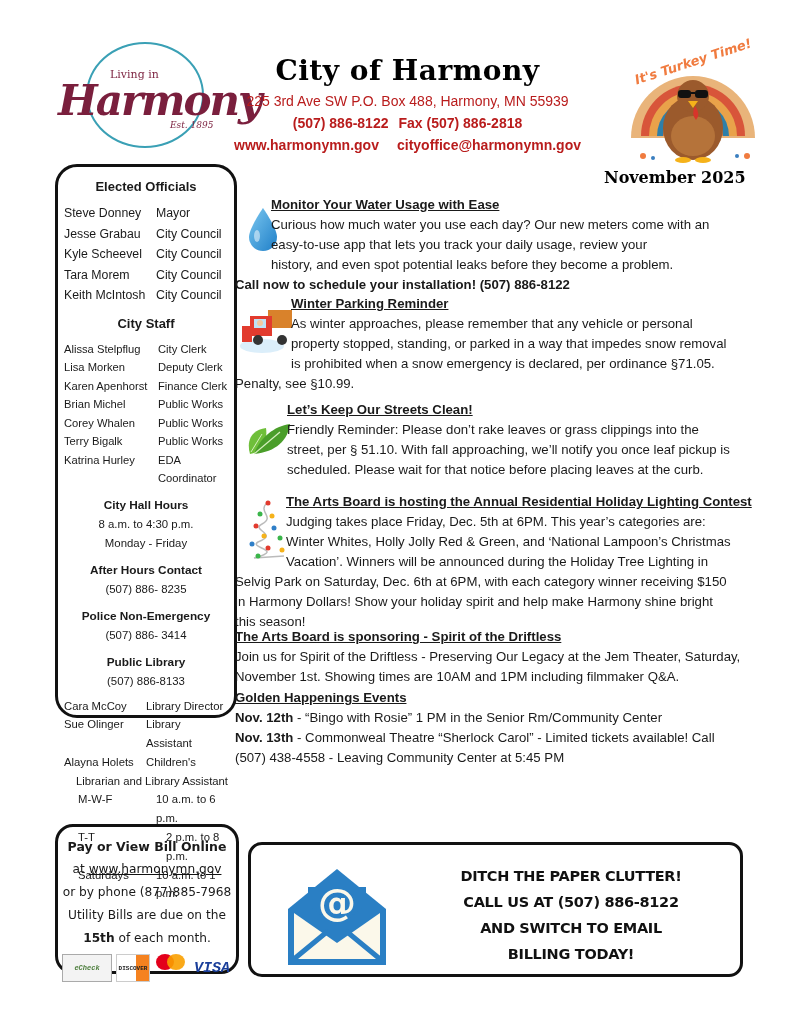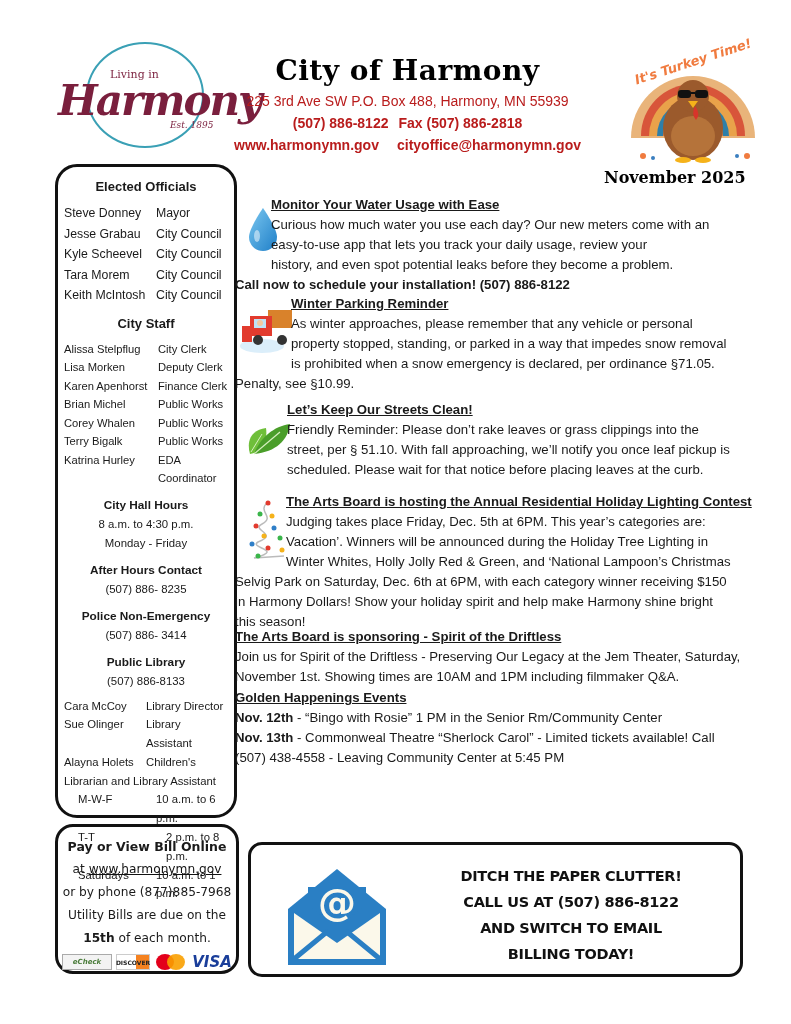--- a/index.html
+++ b/index.html
@@ -16,37 +16,37 @@
   .masthead { position: absolute; left: 230px; top: 52px; width: 355px; text-align: center; }
   .masthead-title { font-family: "DejaVu Serif", serif; font-weight: bold; font-size: 28px; letter-spacing: 0.5px; color: #000; line-height: 38px; }
   .masthead-line { font-size: 14px; line-height: 22px; color: #b91c1c; }
   .masthead-web { display: flex; justify-content: center; gap: 18px; font-weight: bold; }
 
   .turkey { position: absolute; left: 608px; top: 36px; width: 170px; height: 130px; }
   .turkey-banner { position: absolute; left: 0; top: 0; width: 170px; text-align: center; font-family: "DejaVu Sans", sans-serif; font-weight: bold; font-style: italic; font-size: 13px; color: #f07b3f; transform: rotate(-18deg); transform-origin: center; top: 18px; }
   .issue-date { position: absolute; left: 604px; top: 168px; font-family: "DejaVu Serif", serif; font-weight: bold; font-size: 16px; color: #000; }
 
   
-  .sidebar { position: absolute; left: 55px; top: 164px; width: 182px; height: 654px; border: 3px solid #111; border-radius: 22px; padding: 8px 6px 0 6px; }
+  .sidebar { position: absolute; left: 55px; top: 164px; width: 182px; height: 554px; border: 3px solid #111; border-radius: 22px; padding: 8px 6px 0 6px; }
   .side-h { font-weight: bold; font-size: 13px; text-align: center; line-height: 20px; }
   .side-h.first { margin-top: 2px; margin-bottom: 6px; }
   .roster { display: grid; grid-template-columns: 92px 1fr; font-size: 12.3px; line-height: 20.5px; }
   .roster.staff { grid-template-columns: 94px 1fr; font-size: 11.2px; line-height: 18.5px; }
   .side-block { text-align: center; font-size: 11.4px; line-height: 19px; margin-top: 7px; }
   .side-block .side-h { font-size: 11.8px; }
   .library-roster { display: grid; grid-template-columns: 82px 1fr; font-size: 11.3px; line-height: 18.8px; margin-top: 6px; }
-  .library-wide { font-size: 11.3px; line-height: 18.8px; }
+  .library-wide { font-size: 11.3px; line-height: 18.8px; text-align: right; }
   .hours { display: grid; grid-template-columns: 78px 1fr; font-size: 11.3px; line-height: 18.8px; padding-left: 14px; }
 
   .paybox { position: absolute; left: 55px; top: 824px; width: 184px; height: 150px; border: 3px solid #111; border-radius: 18px; text-align: center; padding-top: 8px; font-family: "DejaVu Sans", sans-serif; }
   .paybox .pay-title { font-weight: bold; font-size: 12.5px; line-height: 23px; }
   .paybox .pay-line { font-size: 12.2px; line-height: 23px; }
   .paybox .pay-link { text-decoration: underline; color: #111; }
   .cards { display: flex; justify-content: center; gap: 4px; margin-top: 4px; align-items: center; }
-  .card { height: 16px; font-size: 7px; display: flex; align-items: center; justify-content: center; font-weight: bold; }
+  .card { height: 28px; font-size: 7px; display: flex; align-items: center; justify-content: center; font-weight: bold; font-family: Liberation Mono, monospace; }
   .card-echeck { width: 50px; border: 1px solid #aaa; color: #4a7c3a; background: #f3f3f3; font-style: italic; }
   .card-discover { width: 34px; border: 1px solid #ccc; color: #222; font-size: 6px; background: linear-gradient(90deg,#fff 60%,#f58220 60%); }
   .card-mc { width: 34px; position: relative; }
   .card-mc .c1, .card-mc .c2 { position: absolute; top: 0; width: 18px; height: 16px; border-radius: 50%; }
   .card-mc .c1 { left: 2px; background: #e3001b; }
   .card-mc .c2 { left: 13px; background: #f9a000; opacity: 0.9; }
   .card-visa { width: 40px; color: #1a3e9a; font-size: 15px; font-style: italic; font-weight: 900; }
 
   
   .article { position: absolute; left: 235px; width: 520px; font-size: 13.2px; line-height: 20px; color: #1a1a1a; }
@@ -261,22 +261,22 @@
   <circle cx="18" cy="38" r="2.5" fill="#f5b21a"></circle>
     <circle cx="34" cy="40" r="2.5" fill="#3ab54a"></circle>
   <circle cx="6" cy="46" r="2.5" fill="#2f7fc8"></circle>
     <circle cx="22" cy="50" r="2.5" fill="#e23b2e"></circle>
   <circle cx="36" cy="52" r="2.5" fill="#f5b21a"></circle>
     <circle cx="12" cy="58" r="2.5" fill="#3ab54a"></circle>
 </svg>
 <div class="article" style="top:492px">
   <div class="art-title" style="padding-left:51px">The Arts Board is hosting the Annual Residential Holiday Lighting Contest</div>
   <p style="padding-left:51px">Judging takes place Friday, Dec. 5th at 6PM.  This year’s categories are:</p>
+  <p style="padding-left:51px">Winter Whites, Holly Jolly Red &amp; Green, and ‘National Lampoon’s Christmas</p>
   <p style="padding-left:51px">Vacation’.  Winners will be announced during the Holiday Tree Lighting in</p>
-  <p style="padding-left:51px">Winter Whites, Holly Jolly Red &amp; Green, and ‘National Lampoon’s Christmas</p>
   <p>Selvig Park on Saturday, Dec. 6th at 6PM, with each category winner receiving $150</p>
   <p>in Harmony Dollars! Show your holiday spirit and help make Harmony shine bright</p>
   <p>this season!</p>
 </div>
 
 <div class="article" style="top:627px">
   <div class="art-title">The Arts Board is sponsoring - Spirit of the Driftless</div>
   <p>Join us for Spirit of the Driftless - Preserving Our Legacy at the Jem Theater, Saturday,</p>
   <p>November 1st. Showing times are 10AM and 1PM including filmmaker Q&amp;A.</p>
 </div>

